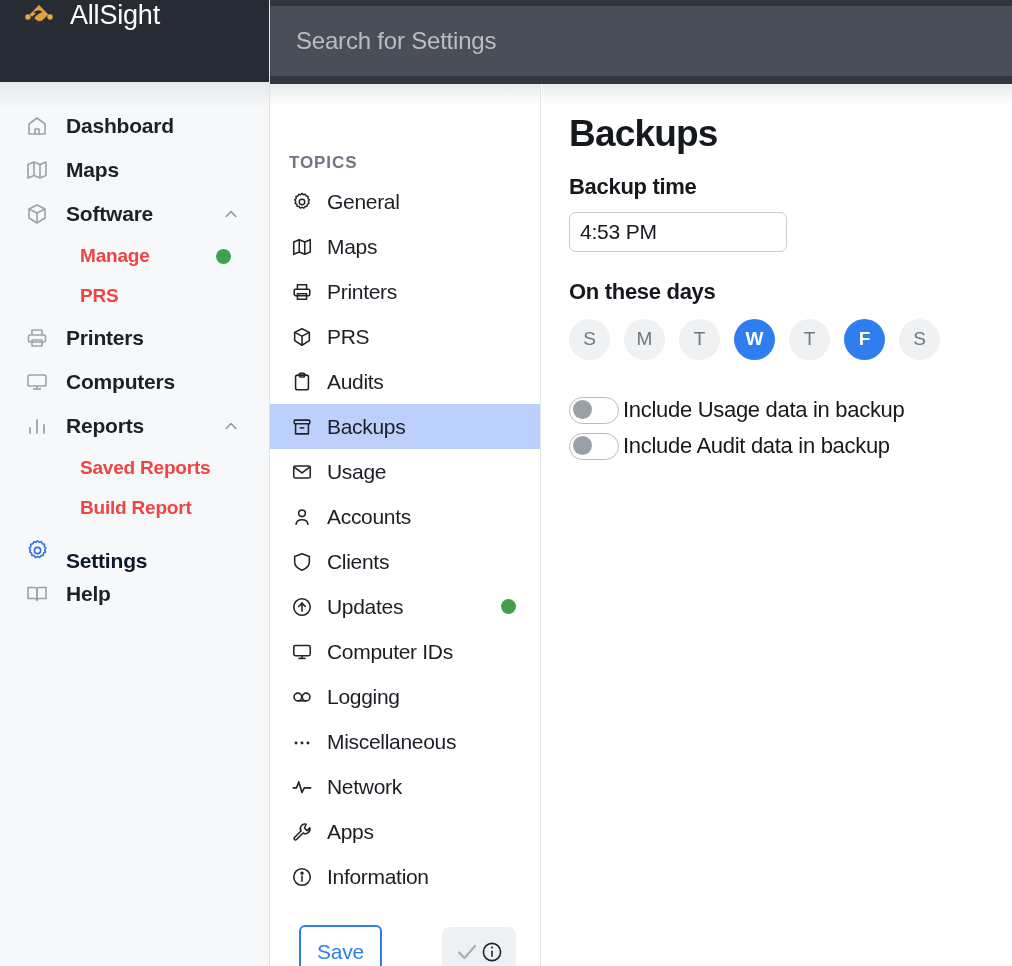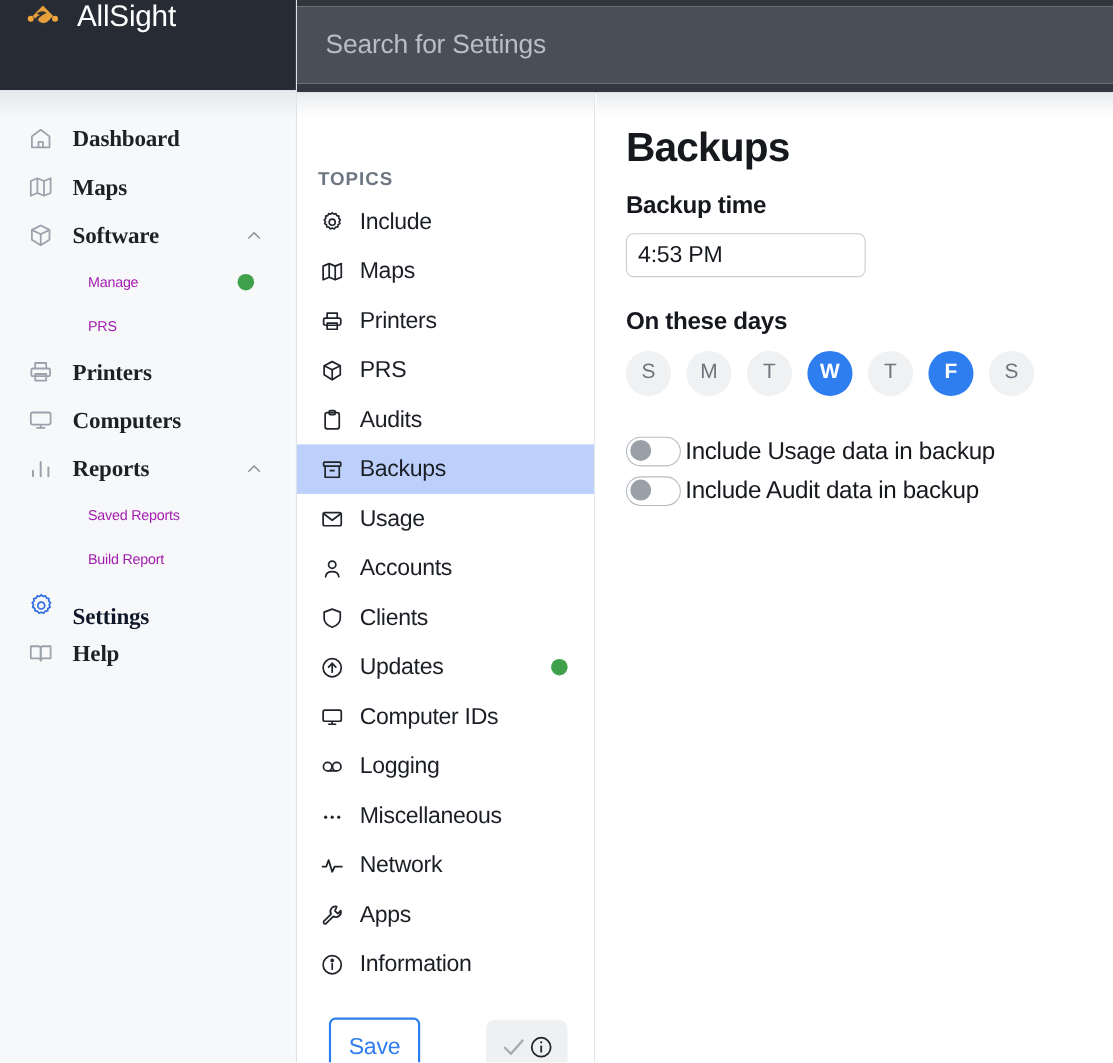--- a/index.html
+++ b/index.html
@@ -82,44 +82,43 @@
     width: 26px; height: 26px;
     flex: none;
     display: flex; align-items: center; justify-content: center;
     color: #9ba2ab;
   }
   .nav-item .lbl {
     font-size: 21px;
     color: #1d2126;
     font-weight: 600;
     letter-spacing: -0.2px;
-    font-family: Liberation Serif, serif;
   }
   .nav-item.active .lbl { color: #0f172a; font-weight: 600; margin-top: 21px; }
   .nav-item.active .ico { color: #2f6fe4; }
 
   .chev {
     position: absolute;
     right: 30px;
     color: #8a9097;
     width: 16px; height: 16px;
   }
 
   .sub-item {
     display: flex;
     align-items: center;
     height: 40px;
     padding-left: 80px;
     cursor: pointer;
     position: relative;
   }
   .sub-item .lbl {
-    font-size: 13px;
-    color: #a21caf;
-    font-weight: 400;
+    font-size: 19px;
+    color: #ef4444;
+    font-weight: 700;
     letter-spacing: -0.2px;
   }
   .dot-green {
     position: absolute;
     right: 38px;
     width: 15px; height: 15px;
     border-radius: 50%;
     background: #3fa24a;
   }
 
@@ -463,21 +462,21 @@
     <div class="topics-shade"></div>
     <div class="topics-head">TOPICS</div>
 
     <div class="topic">
       <span class="ico">
         <svg width="22" height="22" viewBox="0 0 24 24" fill="none" stroke="currentColor" stroke-width="1.6" stroke-linejoin="round">
           <circle cx="12" cy="12" r="3"></circle>
           <path d="M12 2.6 l1.6 1.5 2.1 -.6 .9 2 2.1 .5 -.2 2.2 1.6 1.4 -1.2 1.8 .8 2 -1.9 1.1 -.2 2.2 -2.2 .2 -1.3 1.8 -2 -.9 -2 .9 -1.3 -1.8 -2.2 -.2 -.2 -2.2 -1.9 -1.1 .8 -2 -1.2 -1.8 1.6 -1.4 -.2 -2.2 2.1 -.5 .9 -2 2.1 .6z"></path>
         </svg>
       </span>
-      <span class="lbl">Include</span>
+      <span class="lbl">General</span>
     </div>
 
     <div class="topic">
       <span class="ico">
         <svg width="22" height="22" viewBox="0 0 24 24" fill="none" stroke="currentColor" stroke-width="1.7" stroke-linejoin="round">
           <path d="M3 6.5 L9 4 L15 6.5 L21 4 V17.5 L15 20 L9 17.5 L3 20 Z"></path>
             <path d="M9 4 v13.5"></path>
             <path d="M15 6.5 V20"></path>
         </svg>
       </span>

